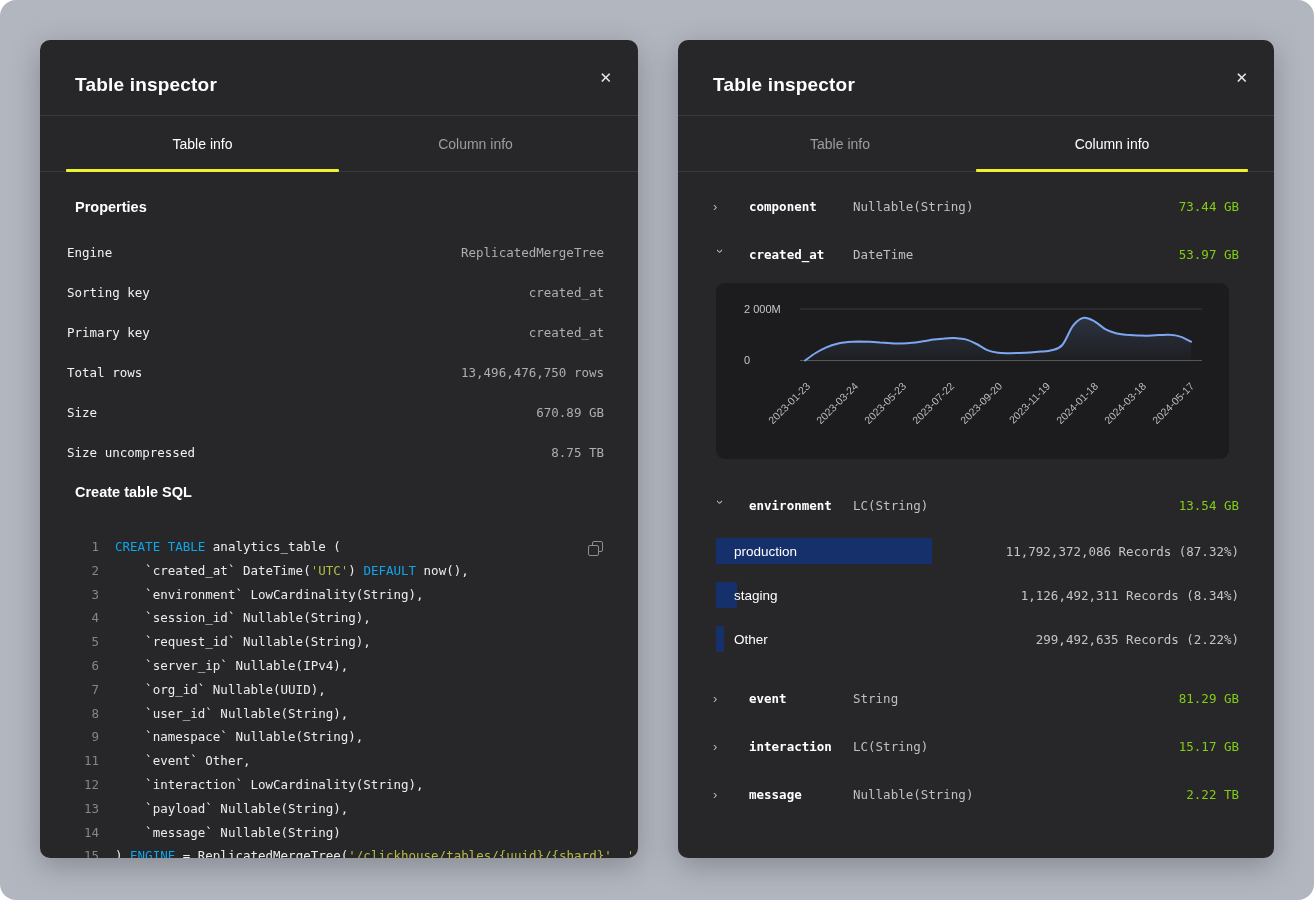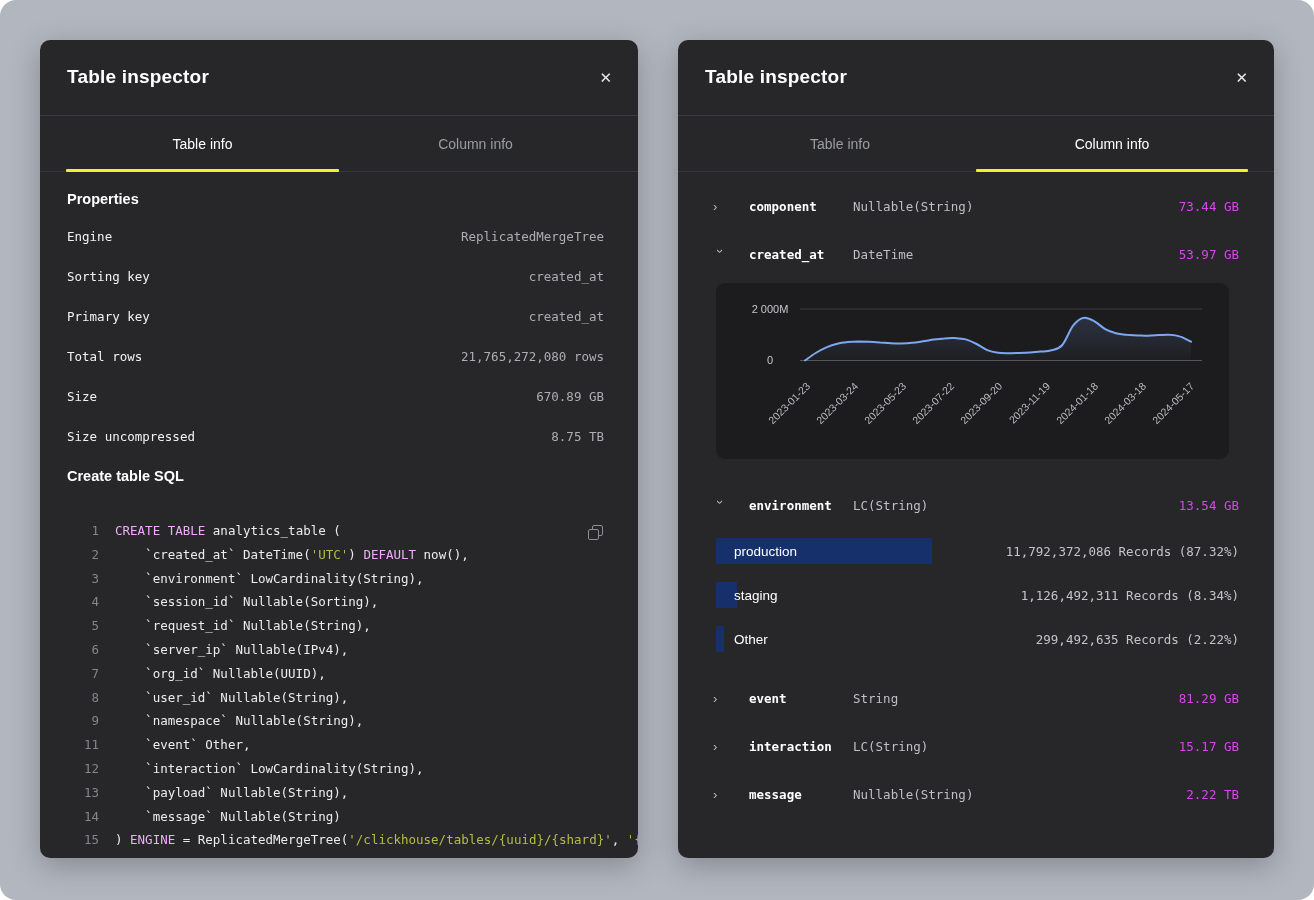--- a/index.html
+++ b/index.html
@@ -19,21 +19,21 @@
     color:#eee;
   }
   #panel-left{left:40px;width:598px;}
   #panel-right{left:678px;width:596px;}
 
   .panel header{
     position:relative;height:75px;
     border-bottom:1px solid #3a3a3e;
   }
   .modal-title{
-    margin:0;position:absolute;left:27px;top:26px;
+    margin:8px;position:absolute;left:27px;top:26px;
     font-size:19px;font-weight:700;color:#fff;letter-spacing:.2px;
   }
   .close{
     position:absolute;right:22px;top:26px;
     background:none;border:none;cursor:pointer;
     color:#e8e8e8;font-size:15px;line-height:1;padding:4px;
     font-family:"Liberation Sans", sans-serif;
   }
 
   .tabs{display:flex;height:55px;border-bottom:1px solid #38383c;padding:0 26px;}
@@ -42,21 +42,21 @@
     font-size:14px;color:#9a9da2;cursor:pointer;
   }
   .tab.active{color:#fff;}
   .tab.active::after{
     content:"";position:absolute;left:0;right:0;bottom:-1px;height:3px;
     background:var(--accent);border-radius:1px;
   }
 
   
   .content-l{padding:0 34px 0 27px;}
-  .sect-head{margin:0;font-size:14.5px;font-weight:700;color:#fff;}
+  .sect-head{margin:8px;font-size:14.5px;font-weight:700;color:#fff;}
   .sect-head.props{padding-top:13px;height:27px;display:flex;align-items:center;}
   .sect-head.sql{margin-top:6px;height:28px;display:flex;align-items:center;}
   .props-list{padding-top:4px;}
   .prop-row{
     height:40px;display:flex;align-items:center;justify-content:space-between;
     font-family:"DejaVu Sans Mono", monospace;font-size:12.5px;
   }
   .prop-row .plabel{color:#f2f2f2;}
   .prop-row .pvalue{color:#aeaeb2;}
 
@@ -70,45 +70,45 @@
     content:"";position:absolute;width:9px;height:9px;border:1.6px solid #8d8d92;border-radius:2px;
   }
   .copy-ic::before{left:3px;top:-2px;}
   .copy-ic::after{left:-1px;top:2px;background:#27272a;}
   .code-line{
     display:flex;line-height:23.8px;white-space:pre;
     font-family:"DejaVu Sans Mono", monospace;font-size:12.5px;
   }
   .code-line .ln{width:32px;text-align:right;color:#85858a;flex:none;margin-right:16px;}
   .code-line .ct{color:#ececec;}
-  .tok-k{color:#f0abfc;}
+  .tok-k{color:#0ea5e9;}
   .tok-s{color:#b3bd45;}
   .tok-p{color:#ececec;}
 
   
   .content-r{padding:10px 35px 0 35px;}
   .col-row{
     height:48px;display:flex;align-items:center;cursor:pointer;
     font-family:"DejaVu Sans Mono", monospace;font-size:12.5px;
   }
   .chev{
     width:24px;flex:none;color:#b8b8bc;font-size:13px;line-height:1;
     font-family:"Liberation Sans", sans-serif;
   }
   .chev.down{transform:translateX(1px) rotate(90deg);transform-origin:6px 7px;}
   .cname{flex:1;padding-left:12px;color:#ffffff;font-weight:700;}
   .ctype{width:170px;text-align:left;color:#bfbfc4;flex:none;}
-  .csize{width:216px;text-align:right;color:#d946ef;flex:none;}
+  .csize{width:216px;text-align:right;color:#84cc16;flex:none;}
 
   .chart-panel{
     position:relative;height:176px;margin:5px 10px 22px 3px;
     background:#1c1c1e;border-radius:9px;overflow:hidden;
   }
   .ylab{
-    position:absolute;width:52px;text-align:center;
+    position:absolute;width:52px;text-align:left;
     font-size:11px;color:#c6c6ca;
   }
   .xlabs{position:absolute;left:0;top:0;width:100%;height:100%;pointer-events:none;}
   .xlab{
     position:absolute;width:110px;text-align:right;
     font-size:10.5px;color:#babbc0;
     transform:rotate(-45deg);transform-origin:100% 50%;
   }
   .chart-svg{position:absolute;left:0;top:0;}
 
@@ -157,41 +157,41 @@
           <div class="prop-row">
             <span class="plabel">Sorting key</span>
             <span class="pvalue">created_at</span>
           </div>
           <div class="prop-row">
             <span class="plabel">Primary key</span>
             <span class="pvalue">created_at</span>
           </div>
           <div class="prop-row">
             <span class="plabel">Total rows</span>
-            <span class="pvalue">21,765,272,080 rows</span>
+            <span class="pvalue">13,496,476,750 rows</span>
           </div>
           <div class="prop-row">
             <span class="plabel">Size</span>
             <span class="pvalue">670.89 GB</span>
           </div>
           <div class="prop-row">
             <span class="plabel">Size uncompressed</span>
             <span class="pvalue">8.75 TB</span>
           </div>
         </div>
       <h2 class="sect-head sql">Create table SQL</h2>
       <div class="code">
         <button class="copy" title="">
           <span class="copy-ic"></span>
         </button>
         <div id="code-lines">
             <div class="code-line"><span class="ln">1</span><span class="ct"><span class="tok-k">CREATE TABLE </span><span class="tok-p">analytics_table (</span></span></div>
             <div class="code-line"><span class="ln">2</span><span class="ct"><span class="tok-p">    `created_at` DateTime(</span><span class="tok-s">'UTC'</span><span class="tok-p">) </span><span class="tok-k">DEFAULT</span><span class="tok-p"> now(),</span></span></div>
             <div class="code-line"><span class="ln">3</span><span class="ct"><span class="tok-p">    `environment` LowCardinality(String),</span></span></div>
-            <div class="code-line"><span class="ln">4</span><span class="ct"><span class="tok-p">    `session_id` Nullable(Sorting),</span></span></div>
+            <div class="code-line"><span class="ln">4</span><span class="ct"><span class="tok-p">    `session_id` Nullable(String),</span></span></div>
             <div class="code-line"><span class="ln">5</span><span class="ct"><span class="tok-p">    `request_id` Nullable(String),</span></span></div>
             <div class="code-line"><span class="ln">6</span><span class="ct"><span class="tok-p">    `server_ip` Nullable(IPv4),</span></span></div>
             <div class="code-line"><span class="ln">7</span><span class="ct"><span class="tok-p">    `org_id` Nullable(UUID),</span></span></div>
             <div class="code-line"><span class="ln">8</span><span class="ct"><span class="tok-p">    `user_id` Nullable(String),</span></span></div>
             <div class="code-line"><span class="ln">9</span><span class="ct"><span class="tok-p">    `namespace` Nullable(String),</span></span></div>
             <div class="code-line"><span class="ln">11</span><span class="ct"><span class="tok-p">    `event` Other,</span></span></div>
             <div class="code-line"><span class="ln">12</span><span class="ct"><span class="tok-p">    `interaction` LowCardinality(String),</span></span></div>
             <div class="code-line"><span class="ln">13</span><span class="ct"><span class="tok-p">    `payload` Nullable(String),</span></span></div>
             <div class="code-line"><span class="ln">14</span><span class="ct"><span class="tok-p">    `message` Nullable(String)</span></span></div>
             <div class="code-line"><span class="ln">15</span><span class="ct"><span class="tok-p">) </span><span class="tok-k">ENGINE</span><span class="tok-p"> = ReplicatedMergeTree(</span><span class="tok-s">'/clickhouse/tables/{uuid}/{shard}'</span><span class="tok-p">, </span><span class="tok-s">'{replica}'</span></span></div>

